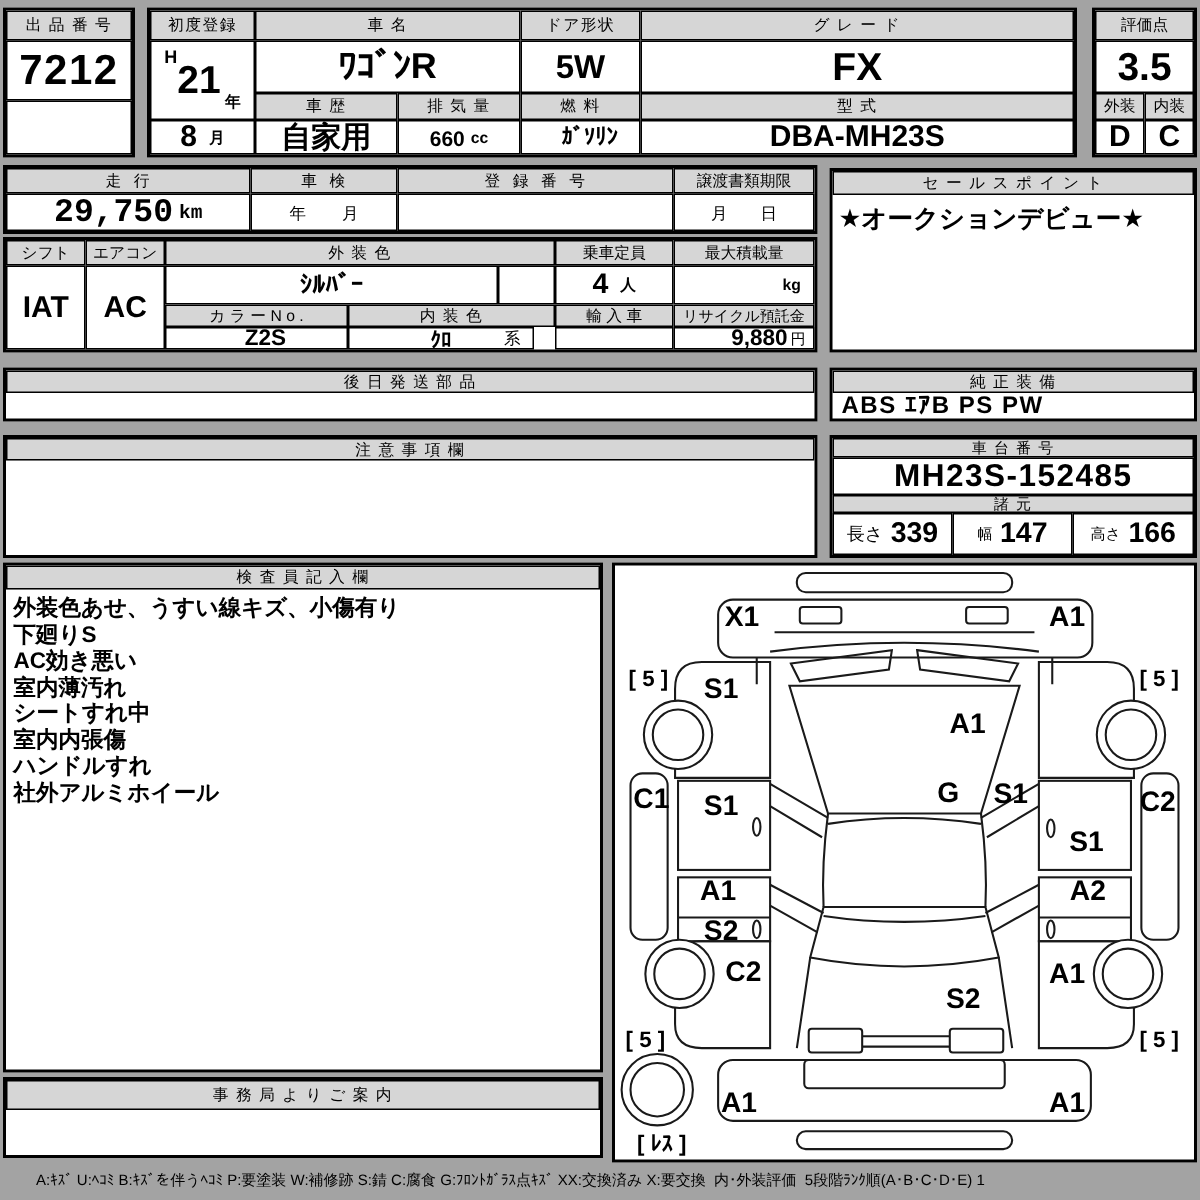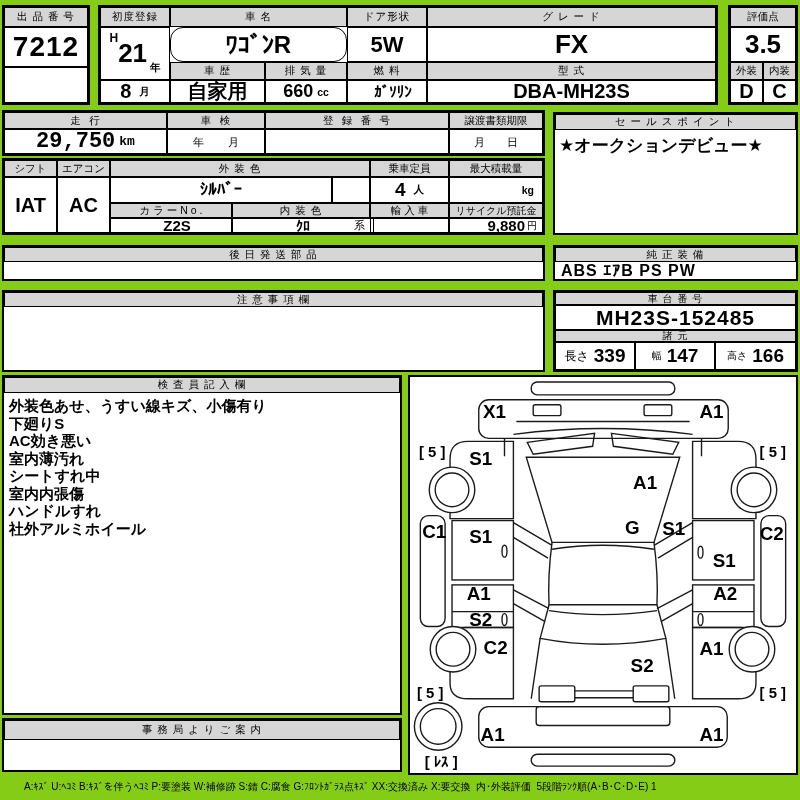--- a/index.html
+++ b/index.html
@@ -1,29 +1,29 @@
 <!DOCTYPE html>
 <html><head>
 <meta charset="utf-8">
 <style>
   html,body{margin:0;padding:0;background:#fff;}
-  #sheet{position:relative;width:800px;height:800px;background:#84cc16;color:#000;
+  #sheet{position:relative;width:800px;height:800px;background:#a3a3a3;color:#000;
          font-family:"Liberation Sans","DejaVu Sans",sans-serif;}
   .box{position:absolute;border:2px solid #000;background:#fff;box-sizing:border-box;}
   .cell{position:absolute;box-sizing:border-box;display:flex;align-items:center;justify-content:center;overflow:hidden;}
   .h{background:#d6d6d6;border:1px solid #000;font-size:10.5px;font-weight:normal;letter-spacing:1px;}
   .v{border:1px solid #000;font-weight:bold;}
   .noborder{border:none;}
   .big28{font-size:28px;letter-spacing:1px;}
   .big26{font-size:26px;}
-  .big24{font-size:24px;border-radius:13px;}
+  .big24{font-size:24px;}
   .big22{font-size:22px;}
   .big20{font-size:20px;}
   .big19{font-size:19px;}
-  .big18{font-size:18px;}
+  .big18{font-size:14px;}
   .big17{font-size:17px;}
   .big16{font-size:16px;}
   .big15{font-size:15px;padding-left:12px;}
   .big14{font-size:14px;}
   .unit{font-size:10.5px;font-weight:bold;}
   .left{justify-content:flex-start;}
   .right{justify-content:flex-end;}
   .smalltxt{font-size:11px;font-weight:bold;}
   #inspector-lines div{font-size:15px;font-weight:bold;line-height:17.5px;white-space:nowrap;}
   #legend{position:absolute;left:2px;top:780px;width:796px;height:18px;font-size:10px;
@@ -119,21 +119,21 @@
       <span class="big19">4</span>
         <span class="unit" style="margin-left:8px;">人</span>
     </div>
     <div class="cell h" style="left:445px;top:0;width:94px;height:17px;letter-spacing:0;">最大積載量</div>
     <div class="cell v right" style="left:445px;top:17px;width:94px;height:26px;padding-right:8px;">
       <span class="unit">kg</span>
     </div>
     <div class="cell h" style="left:106px;top:43px;width:122px;height:15px;letter-spacing:0;">カ ラ ー N o .</div>
     <div class="cell v big15" style="left:106px;top:58px;width:122px;height:15px;">Z2S</div>
     <div class="cell h" style="left:228px;top:43px;width:138px;height:15px;">内 装 色</div>
-    <div class="cell v" style="left:228px;top:58px;width:142px;height:15px;text-decoration:underline;">
+    <div class="cell v" style="left:228px;top:58px;width:124px;height:15px;text-decoration:underline;">
       <span class="big14">ｸﾛ</span>
         <span style="position:absolute;right:8px;font-size:11px;font-weight:normal;">系</span>
     </div>
     <div class="cell h" style="left:366px;top:43px;width:79px;height:15px;letter-spacing:0;">輸 入 車</div>
     <div class="cell v" style="left:366px;top:58px;width:79px;height:15px;"></div>
     <div class="cell h" style="left:445px;top:43px;width:94px;height:15px;letter-spacing:0;font-size:10px;">リサイクル預託金</div>
     <div class="cell v right" style="left:445px;top:58px;width:94px;height:15px;padding-right:5px;">
       <span class="big15">9,880</span>
         <span style="font-size:10px;font-weight:normal;margin-left:2px;">円</span>
     </div>

